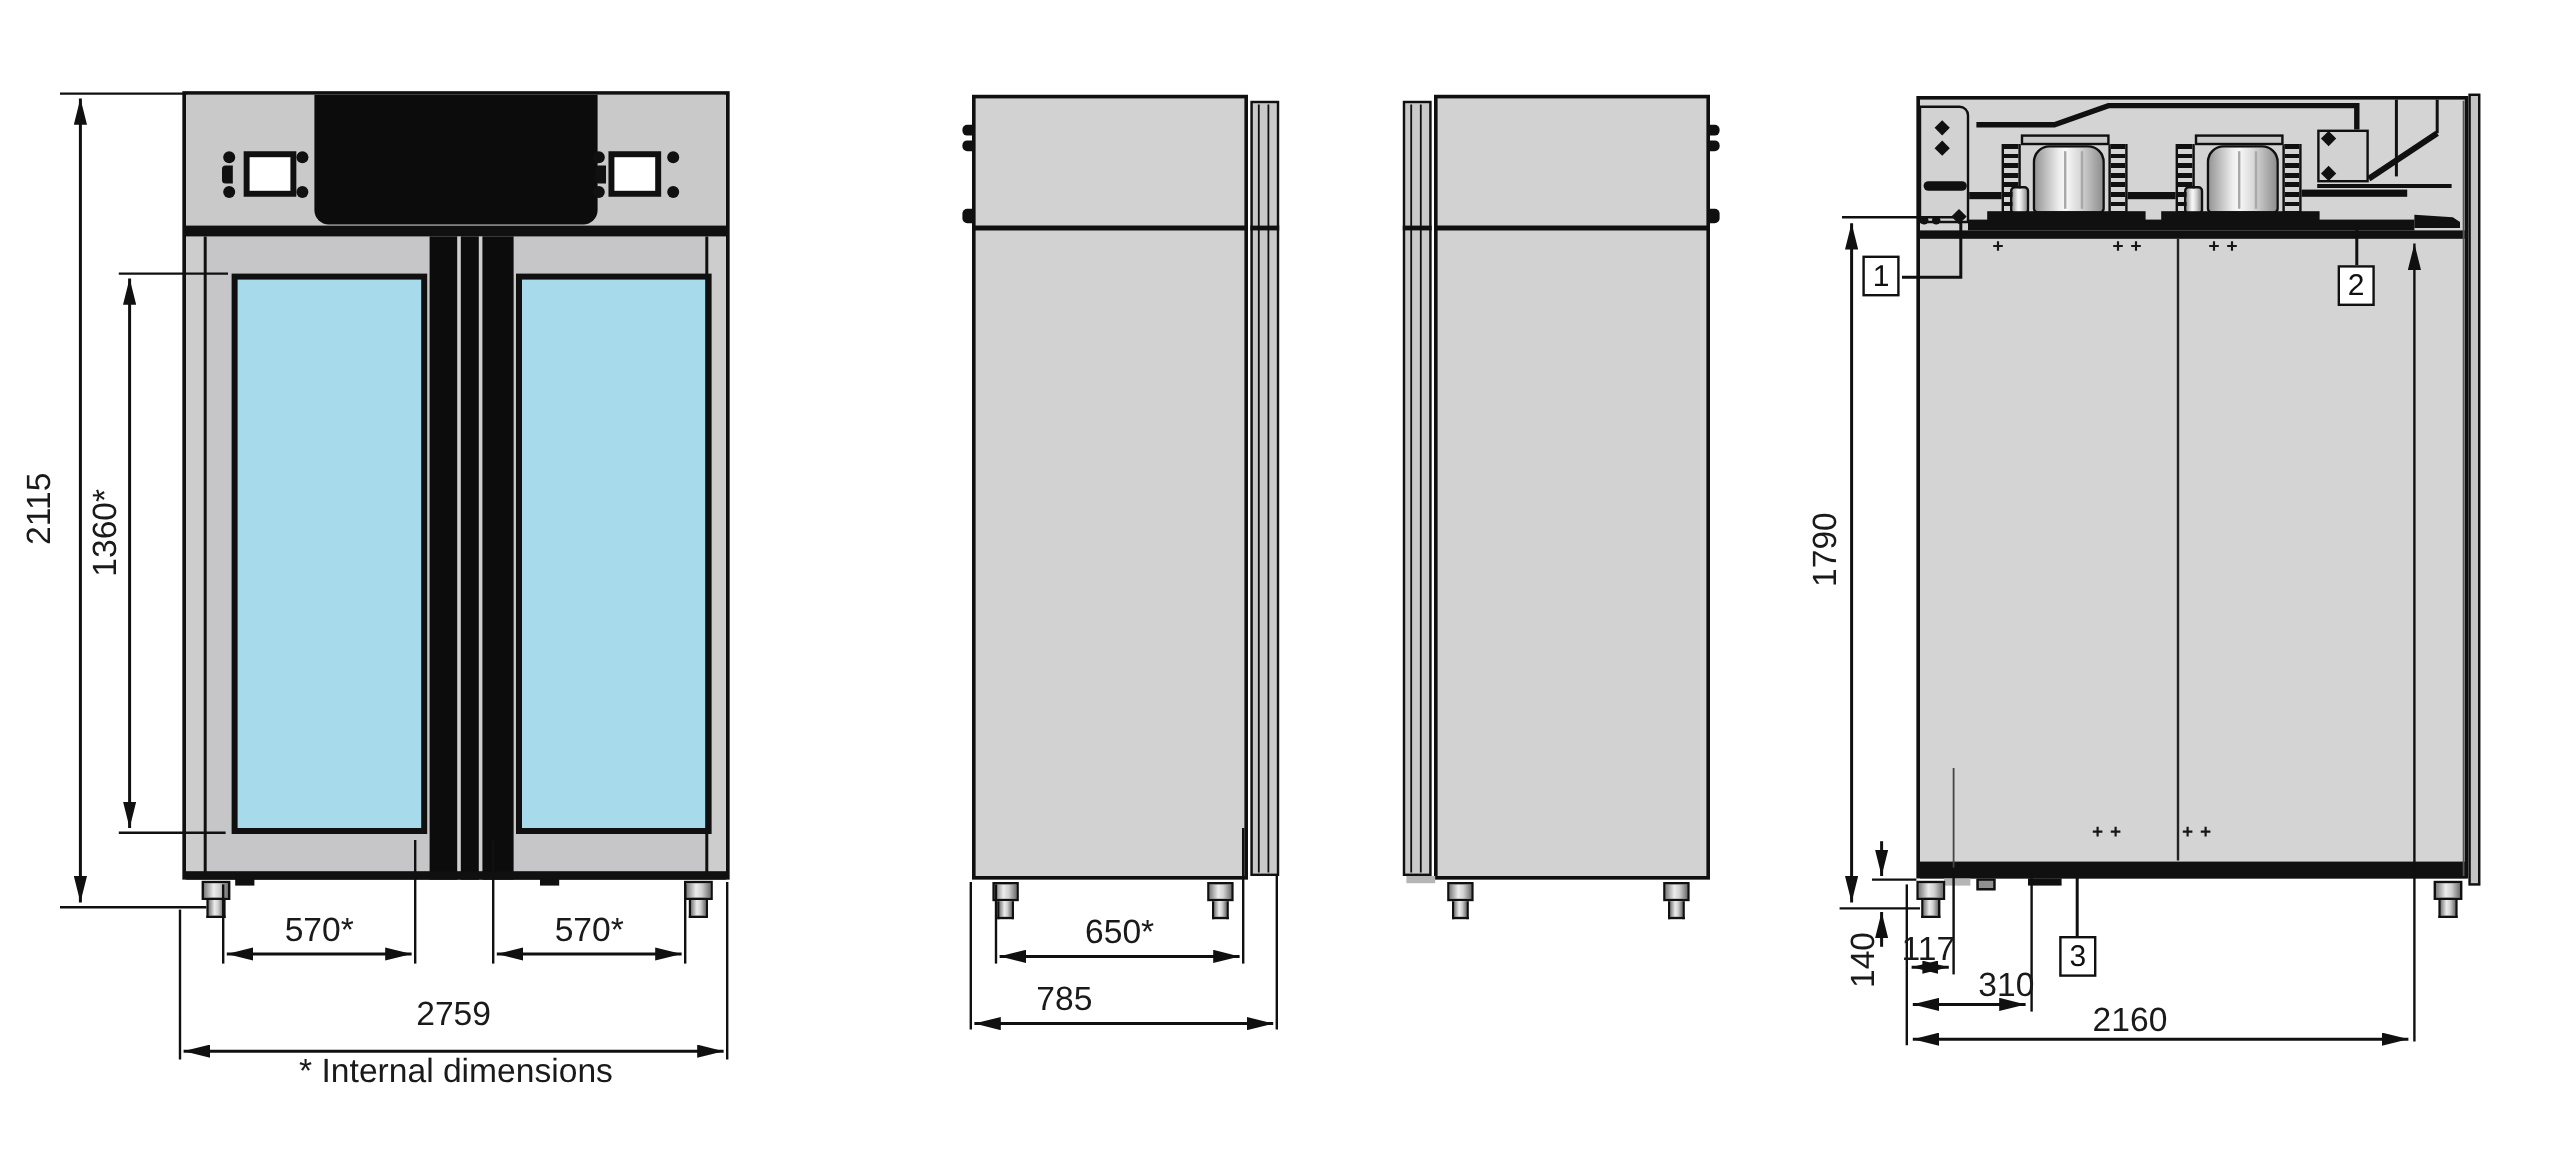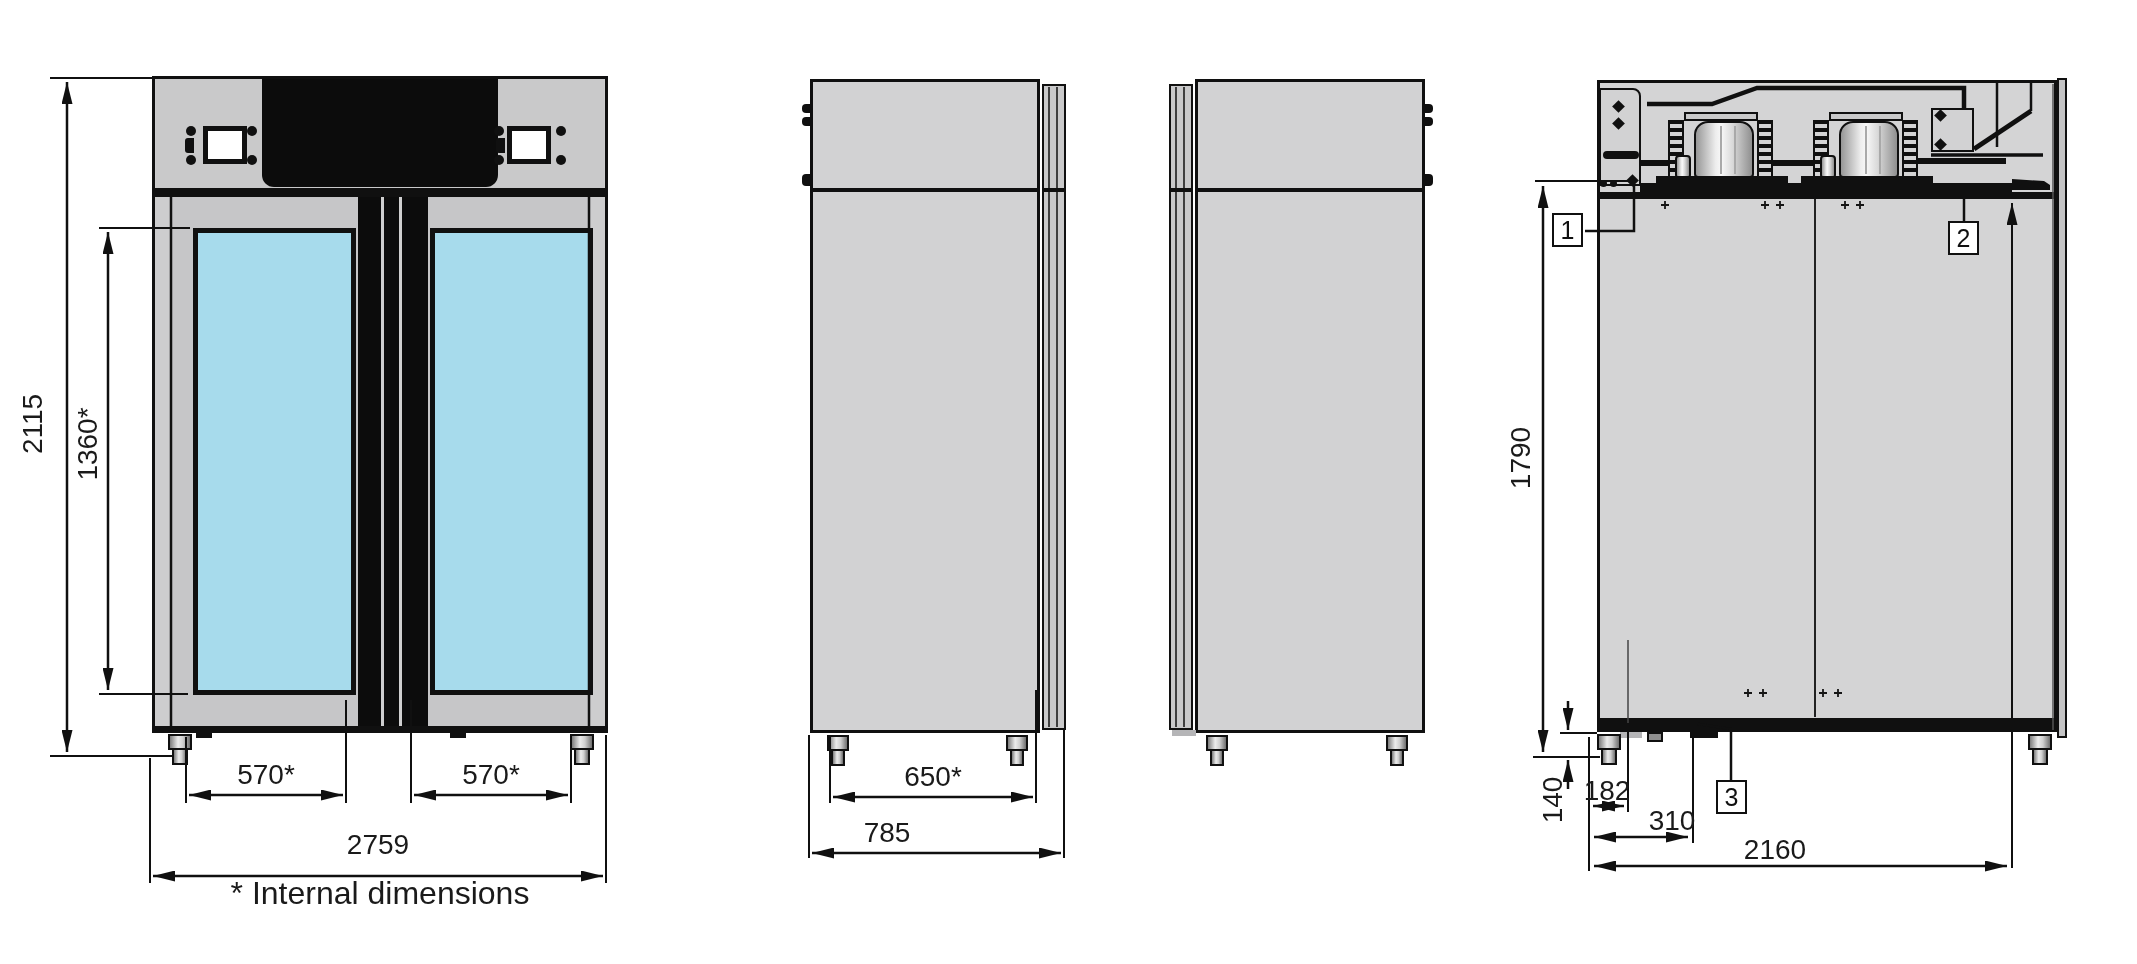--- a/index.html
+++ b/index.html
@@ -37,21 +37,21 @@
   .cyl{background:linear-gradient(90deg,#979797,#ededed 35%,#f8f8f8 45%,#dadada 65%,#8f8f8f);
        border:2.5px solid #101010;border-radius:14px 14px 4px 4px;}
   .cylseam{width:1.5px;background:#a9a9a9;}
   .plate{background:#c9c9ca;border:2px solid #101010;}
   .bar{background:#101010;}
   .graytab{background:#b5b5b7;}
   
   .hlabel,.vlabel{position:absolute;white-space:nowrap;font-size:28px;color:#1a1a1a;
                   transform:translate(-50%,-50%);line-height:1;}
   .vlabel{transform:translate(-50%,-50%) rotate(-90deg);}
-  .note{font-size:32px;}
+  .note{font-size:28px;}
   .callout{position:absolute;width:31px;height:34px;border:2.5px solid #101010;background:#fff;
            display:flex;align-items:center;justify-content:center;font-size:25px;box-sizing:border-box;}
   svg{position:absolute;left:0;top:0;}
 </style>
 </head>
 <body>
 
 <div id="stage">
 
   <div class="abs body-box" style="left:152px;top:76px;width:456px;height:657px;"></div>
@@ -287,21 +287,21 @@
   <div class="hlabel" style="left:266px;top:775px;">570*</div>
   <div class="hlabel" style="left:491px;top:775px;">570*</div>
   <div class="hlabel" style="left:378px;top:845px;">2759</div>
   <div class="hlabel note" style="left:380px;top:893px;">* Internal dimensions</div>
 
   <div class="hlabel" style="left:933px;top:777px;">650*</div>
   <div class="hlabel" style="left:887px;top:833px;">785</div>
 
   <div class="vlabel" style="left:1521px;top:458px;">1790</div>
   <div class="vlabel" style="left:1553px;top:800px;">140</div>
-  <div class="hlabel" style="left:1607px;top:791px;">182</div>
+  <div class="hlabel" style="left:1607px;top:791px;">117</div>
   <div class="hlabel" style="left:1655px;top:821px;margin-left:17px;">310</div>
   <div class="hlabel" style="left:1775px;top:850px;">2160</div>
 
   <div class="callout" style="left:1552px;top:213px;">1</div>
   <div class="callout" style="left:1948px;top:221px;">2</div>
   <div class="callout" style="left:1716px;top:780px;">3</div>
 
 </div>
 
 </body></html>

